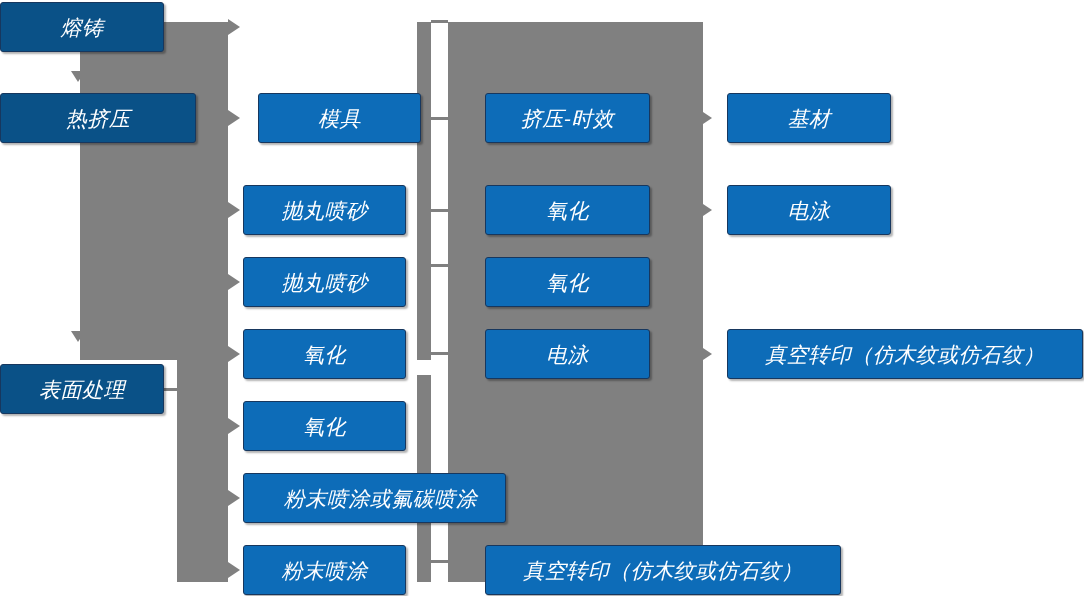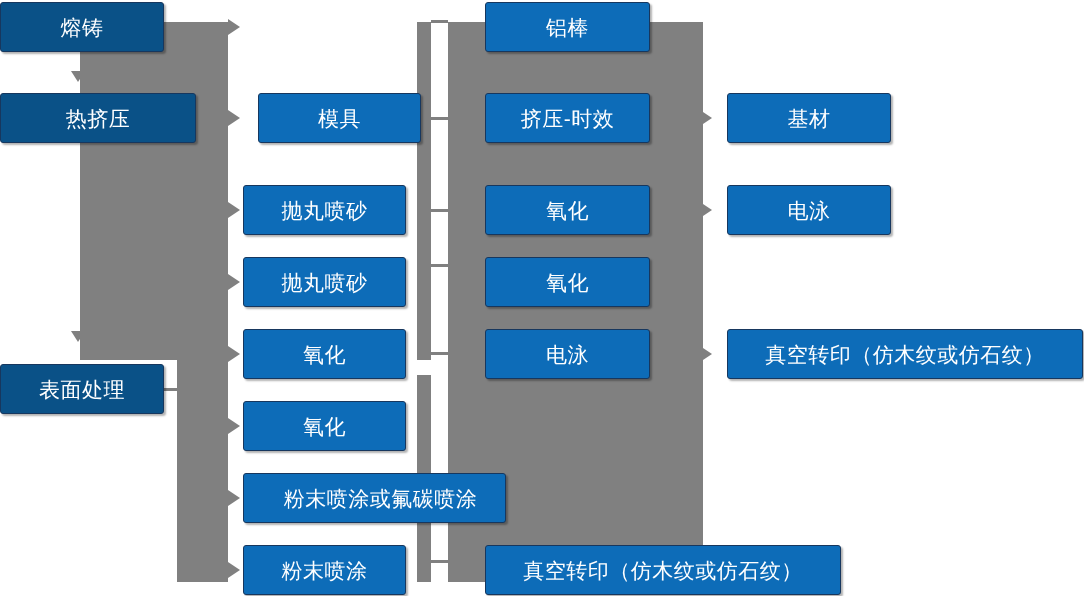--- a/index.html
+++ b/index.html
@@ -57,20 +57,21 @@
     justify-content: center;
     color: #ffffff;
     border: 1px solid #17375e;
     border-radius: 3px;
     box-shadow: 2px 2px 2px rgba(0,0,0,0.30);
     font-size: 21px;
     line-height: 1;
     letter-spacing: 0.5px;
     white-space: nowrap;
     text-align: center;
+    font-style: italic;
   }
   .box.stage {
     background: #0a5187;
   }
   .box.node {
     background: #0d6cb8;
   }
 </style>
 </head>
 <body>
@@ -144,23 +145,20 @@
   </div>
 
   <div class="box node" style="left:243px; top:473px; width:263px; height:50px;padding-left:12px;">
     <span>粉末喷涂或氟碳喷涂</span>
   </div>
 
   <div class="box node" style="left:243px; top:545px; width:163px; height:50px;">
     <span>粉末喷涂</span>
   </div>
 
-  <div class="box node" style="left:485px; top:2px; width:165px; height:50px;">
-    <span>铝棒</span>
-  </div>
 
   <div class="box node" style="left:485px; top:93px; width:165px; height:50px;">
     <span>挤压-时效</span>
   </div>
 
   <div class="box node" style="left:485px; top:185px; width:165px; height:50px;">
     <span>氧化</span>
   </div>
 
   <div class="box node" style="left:485px; top:257px; width:165px; height:50px;">

